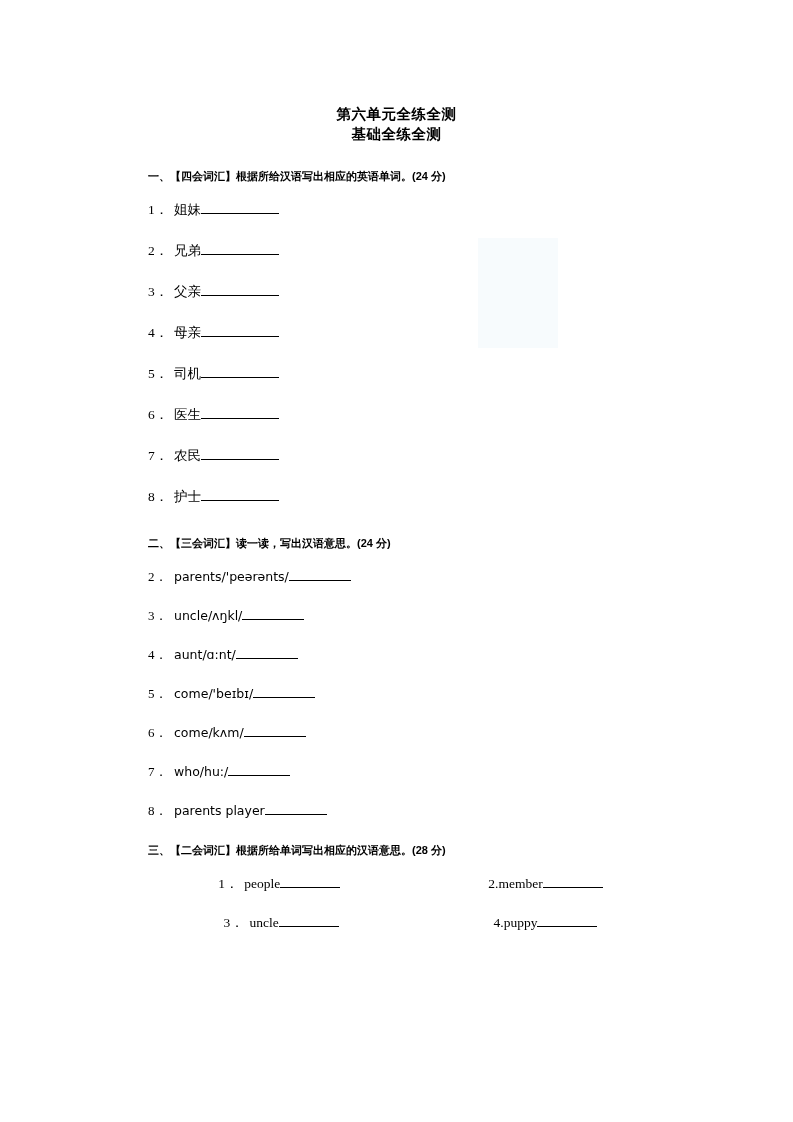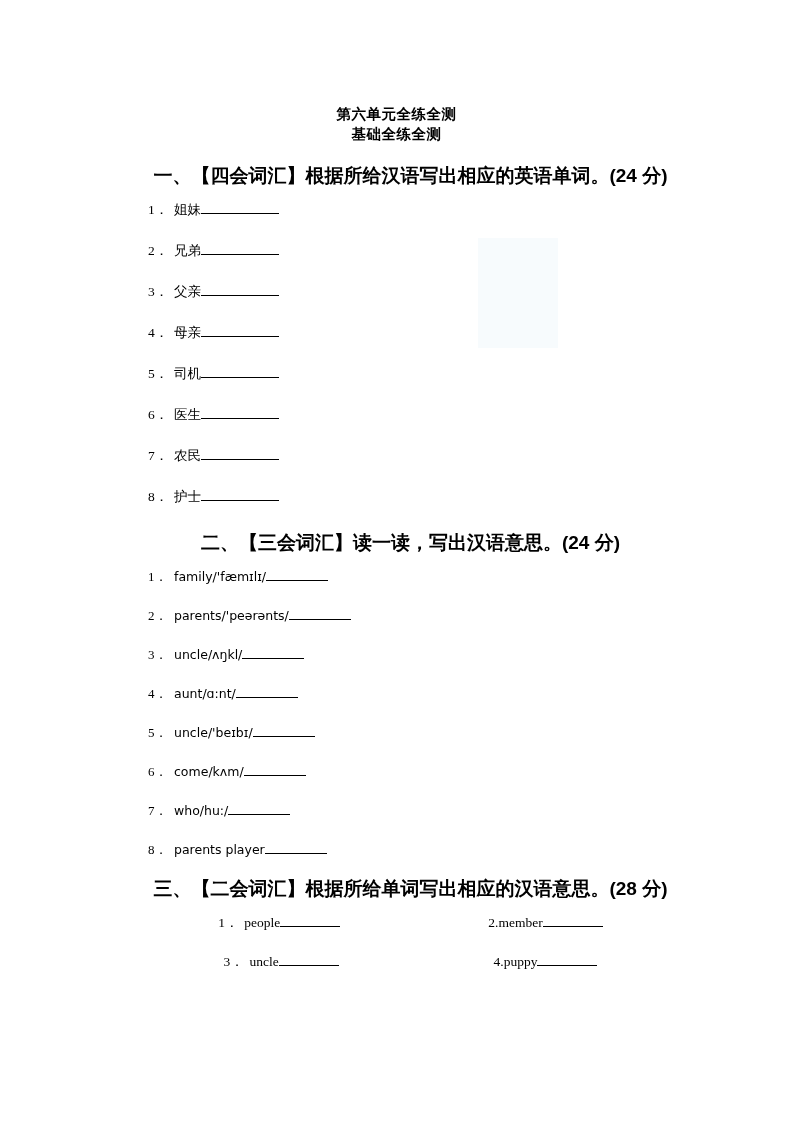--- a/index.html
+++ b/index.html
@@ -35,24 +35,23 @@
     display: block;
   }
   .content {
     margin-top: 22px;
     padding-left: 148px;
     padding-right: 120px;
   }
   .section-head {
     font-family: "Liberation Sans", sans-serif;
     font-weight: bold;
-    font-size: 19px;
+    font-size: 11px;
     line-height: 20px;
     margin-bottom: 14px;
-    text-align: center;
   }
   .section-head.second { margin-top: 26px; }
   .section-head.third { margin-top: 10px; }
   .q-list {
     list-style: none;
     margin: 0;
     padding: 0;
   }
   .q-item {
     font-size: 13.5px;
@@ -161,33 +160,30 @@
         <span class="q-num">7．</span><span>农民</span><span class="blank w1"></span>
       </li>
       <li class="q-item">
         <span class="q-num">8．</span><span>护士</span><span class="blank w1"></span>
       </li>
     </ul>
 
     <div class="section-head second">二、【三会词汇】读一读，写出汉语意思。(24 分)</div>
     <ul class="q-list sec2">
       <li class="q-item">
-        <span class="q-num">1．</span><span class="phon">family/'fæmɪlɪ/</span><span class="blank w2"></span>
-      </li>
-      <li class="q-item">
         <span class="q-num">2．</span><span class="phon">parents/'peərənts/</span><span class="blank w2"></span>
       </li>
       <li class="q-item">
         <span class="q-num">3．</span><span class="phon">uncle/ʌŋkl/</span><span class="blank w2"></span>
       </li>
       <li class="q-item">
         <span class="q-num">4．</span><span class="phon">aunt/ɑ:nt/</span><span class="blank w2"></span>
       </li>
       <li class="q-item">
-        <span class="q-num">5．</span><span class="phon">uncle/'beɪbɪ/</span><span class="blank w2"></span>
+        <span class="q-num">5．</span><span class="phon">come/'beɪbɪ/</span><span class="blank w2"></span>
       </li>
       <li class="q-item">
         <span class="q-num">6．</span><span class="phon">come/kʌm/</span><span class="blank w2"></span>
       </li>
       <li class="q-item">
         <span class="q-num">7．</span><span class="phon">who/hu:/</span><span class="blank w2"></span>
       </li>
       <li class="q-item">
         <span class="q-num">8．</span><span class="phon">parents player</span><span class="blank w2"></span>
       </li>

